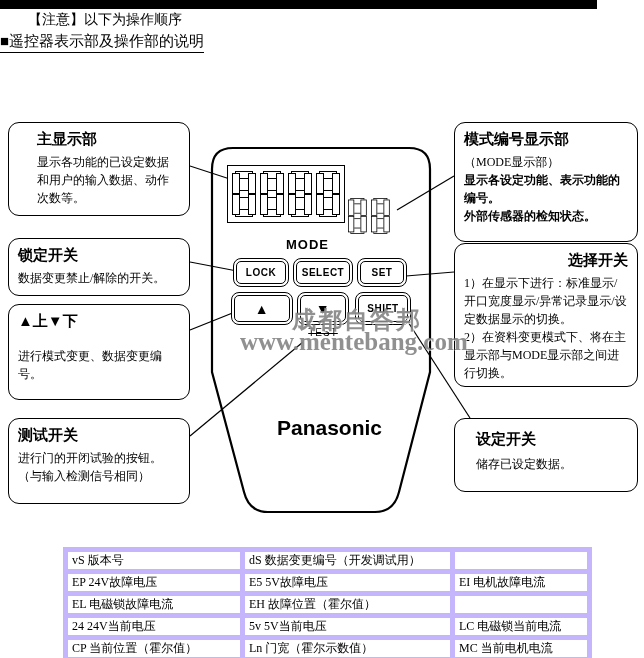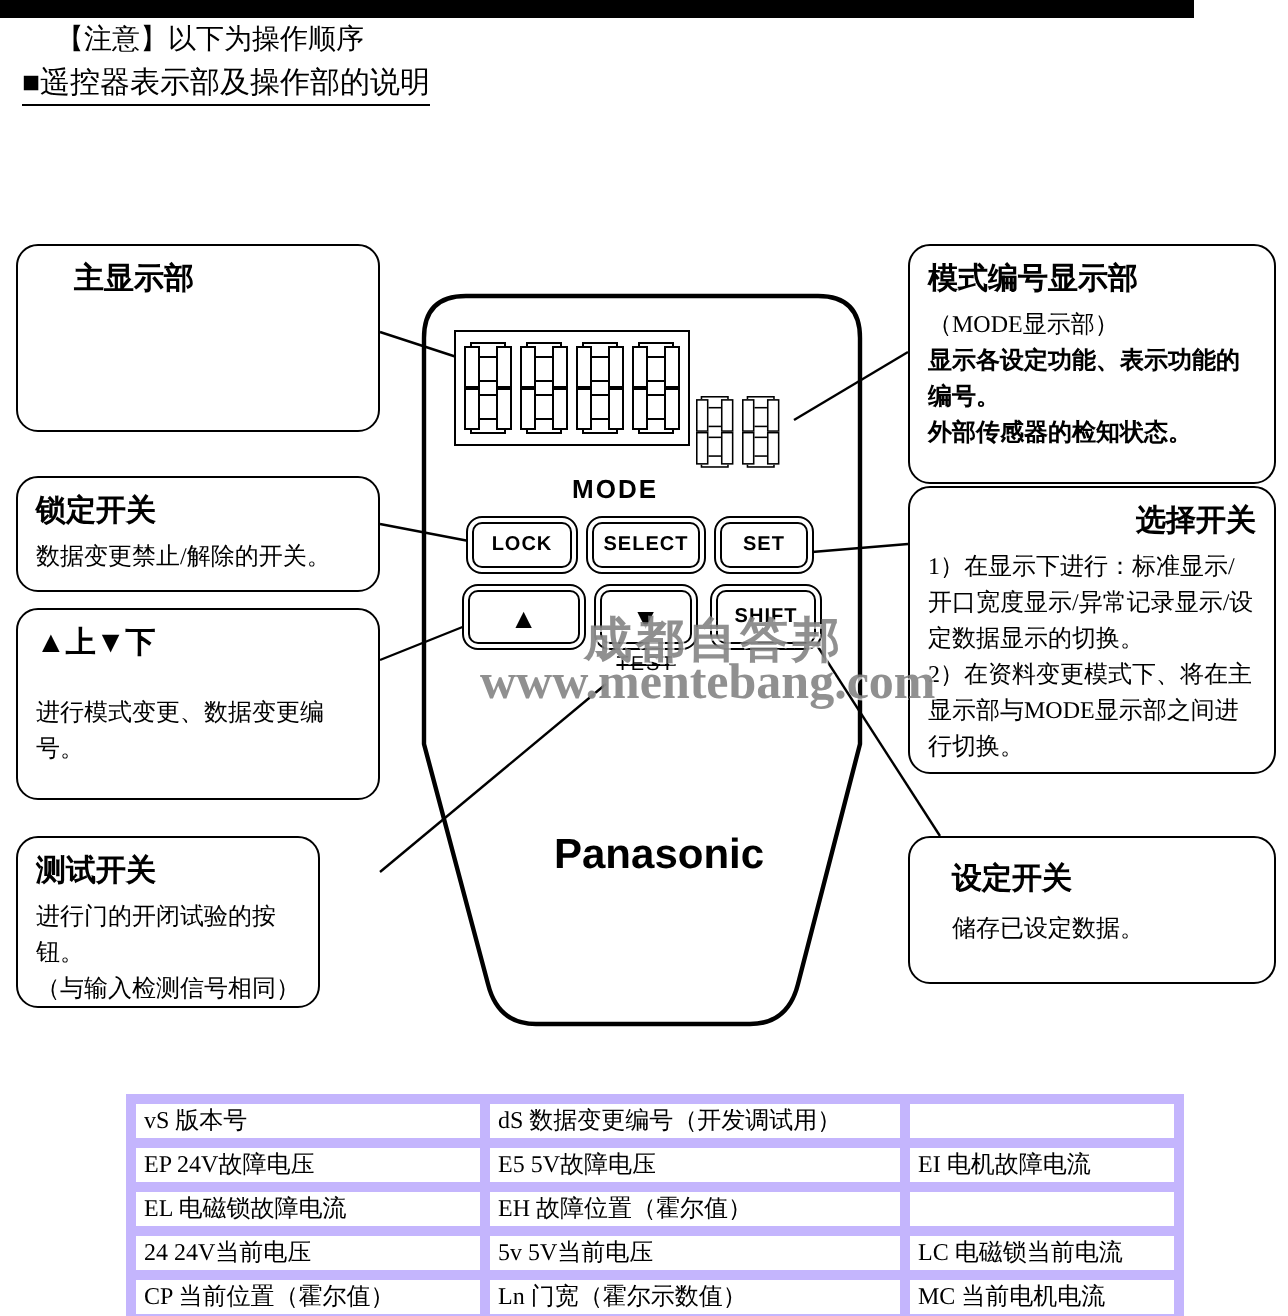--- a/index.html
+++ b/index.html
@@ -5,35 +5,35 @@
   html,body{margin:0;padding:0;background:#fff;}
   #page{position:relative;width:644px;height:658px;background:#fff;overflow:hidden;
         font-family:"Liberation Serif",serif;color:#000;}
   .abs{position:absolute;}
 
   
   #topbar{left:0;top:0;width:597px;height:9px;background:#000;}
 
   
   #notice{left:28px;top:11px;font-size:14px;}
-  #heading{left:11px;top:32px;font-size:15px;border-bottom:1px solid #000;padding-bottom:1px;}
+  #heading{left:0;top:32px;font-size:15px;border-bottom:1px solid #000;padding-bottom:1px;}
 
   
   #lines{left:0;top:0;width:644px;height:658px;pointer-events:none;}
 
   
   .callout{position:absolute;border:1.6px solid #000;border-radius:11px;background:#fff;
            padding:7px 9px;box-sizing:border-box;}
   .callout h3{margin:0 0 4px 0;font-size:15px;font-weight:bold;}
   .callout p{margin:0;font-size:12px;line-height:1.5;}
   #co-main{left:8px;top:122px;width:182px;height:94px;padding-left:28px;}
   #co-lock{left:8px;top:238px;width:182px;height:58px;}
   #co-updown{left:8px;top:304px;width:182px;height:96px;}
   #co-updown p{margin-top:16px;}
-  #co-test{left:8px;top:418px;width:152px;height:86px;}
+  #co-test{left:8px;top:418px;width:182px;height:86px;}
   #co-mode{left:454px;top:122px;width:184px;height:120px;}
   #co-mode .b2,#co-mode .b3{font-weight:bold;}
   #co-select{left:454px;top:243px;width:184px;height:144px;}
   #co-select h3{text-align:right;}
   #co-set{left:454px;top:418px;width:184px;height:74px;}
   #co-set h3{padding-left:12px;margin-top:4px;}
   #co-set p{padding-left:12px;margin-top:6px;}
 
   
   #main-display{left:227px;top:165px;width:118px;height:58px;border:1px solid #000;
@@ -97,20 +97,21 @@
       <line x1="190" y1="262" x2="237" y2="271"></line>
       <line x1="454" y1="272" x2="406" y2="276"></line>
       <line x1="190" y1="330" x2="235" y2="312"></line>
       <line x1="190" y1="436" x2="303" y2="342"></line>
       <line x1="470" y1="418" x2="390" y2="294"></line>
     </g>
   </svg>
 
   <div id="co-main" class="callout">
     <h3>主显示部</h3>
+    <p>显示各功能的已设定数据和用户的输入数据、动作次数等。</p>
   </div>
   <div id="co-lock" class="callout">
     <h3>锁定开关</h3>
     <p>数据变更禁止/解除的开关。</p>
   </div>
   <div id="co-updown" class="callout">
     <h3>▲上▼下</h3>
     <p>进行模式变更、数据变更编号。</p>
   </div>
   <div id="co-test" class="callout">

